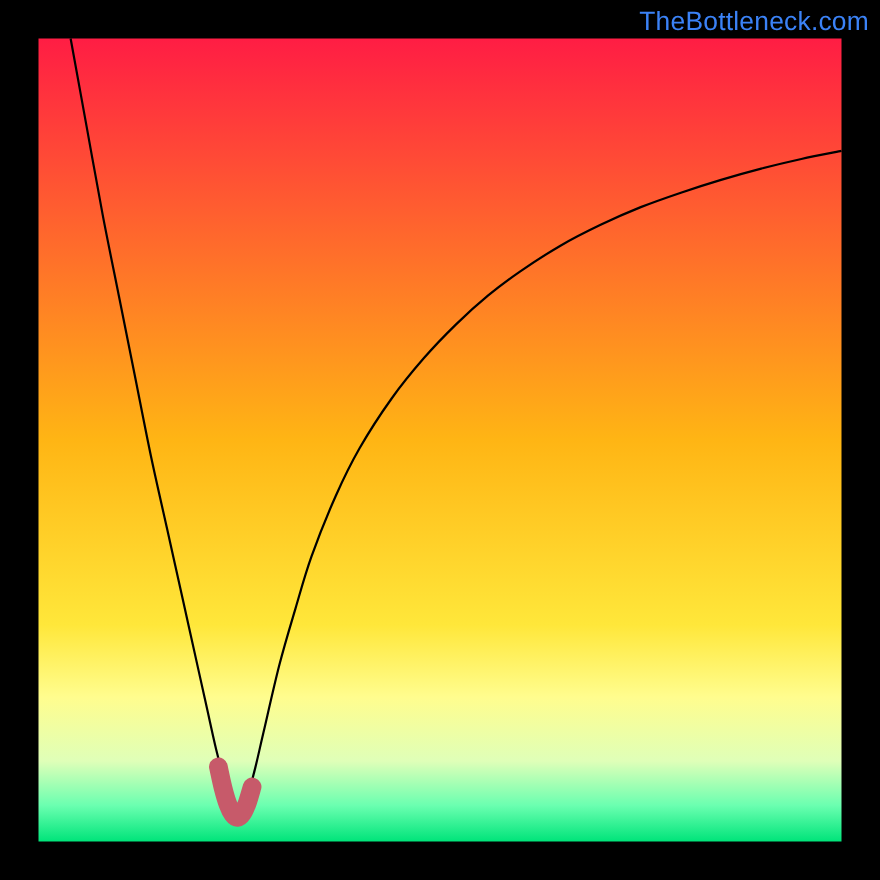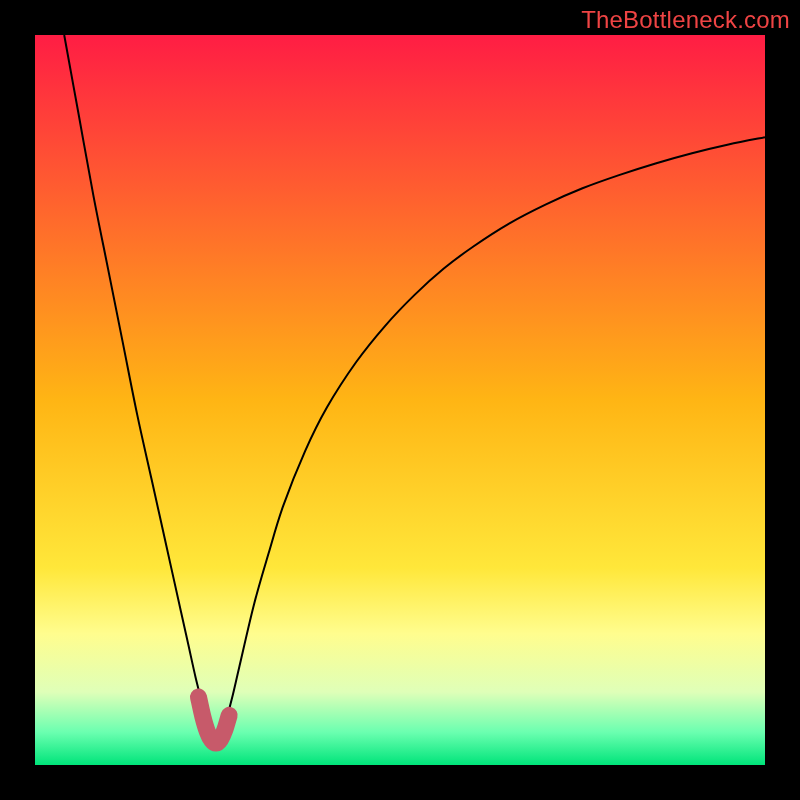--- a/index.html
+++ b/index.html
@@ -15,21 +15,21 @@
     width: 800px;
     height: 800px;
     background: #000;
   }
   .watermark {
     position: absolute;
     top: 6px;
     right: 10px;
     font-family: Arial, Helvetica, sans-serif;
     font-size: 24px;
-    color: #ef4444;
+    color: #3b82f6;
     letter-spacing: 0.2px;
   }
   svg {
     position: absolute;
     top: 0;
     left: 0;
   }
 </style>
 </head>
 <body>

